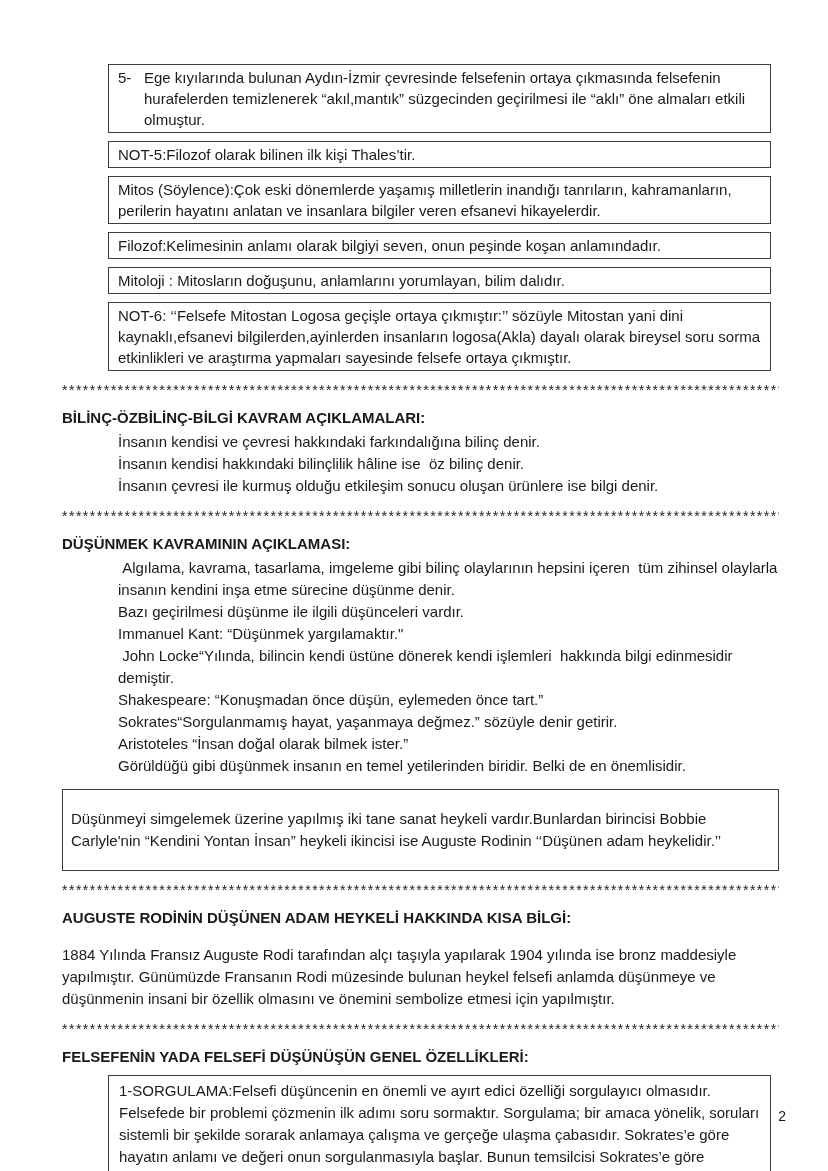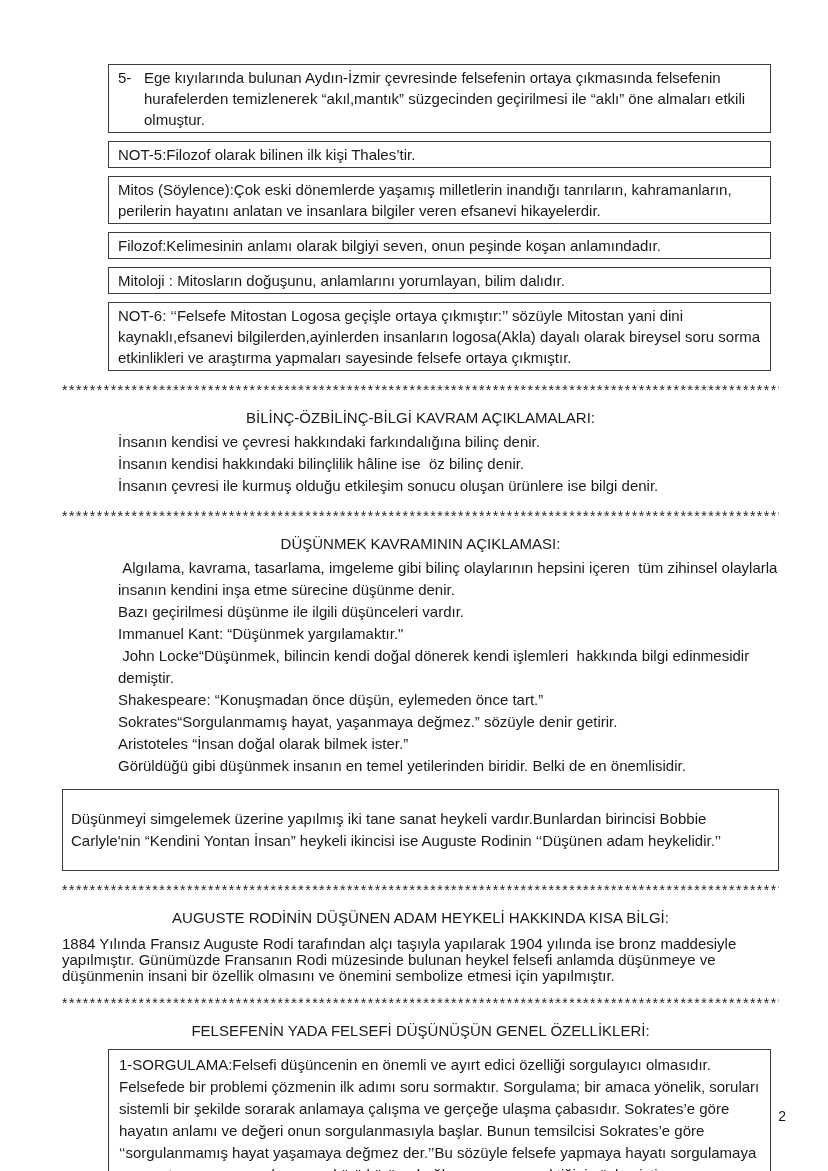--- a/index.html
+++ b/index.html
@@ -29,28 +29,28 @@
   .item-text { flex:1; }
 
   .sep {
     white-space:nowrap; overflow:hidden;
     font-size:14px; letter-spacing:1.5px;
     margin:11px 0 3px 0;
     width:717px;
   }
 
   .heading {
-    text-align:center; font-weight:normal;
+    font-weight:bold;
     margin:9px 0 3px 0;
     line-height:21px;
   }
 
   .indent { padding-left:56px; }
   .line { line-height:22px; white-space:pre-wrap; }
-  .para { line-height:16px; white-space:pre-wrap; margin-top:8px; }
+  .para { line-height:22px; white-space:pre-wrap; margin-top:16px; }
 
   .wide-box {
     border:1.2px solid #3c3c3c;
     padding:18px 8px;
     margin:12px 0 2px 0;
     line-height:22px;
     width:699px;
   }
 
   .cut-box {
@@ -114,21 +114,21 @@
       <div class="line">İnsanın çevresi ile kurmuş olduğu etkileşim sonucu oluşan ürünlere ise bilgi denir.</div>
     </div>
 
     <div class="sep">**************************************************************************************************************</div>
 
     <div class="heading">DÜŞÜNMEK KAVRAMININ AÇIKLAMASI:</div>
     <div class="indent">
       <div class="line"> Algılama, kavrama, tasarlama, imgeleme gibi bilinç olaylarının hepsini içeren  tüm zihinsel olaylarla insanın kendini inşa etme sürecine düşünme denir.</div>
       <div class="line bold">Bazı geçirilmesi düşünme ile ilgili düşünceleri vardır.</div>
       <div class="line">Immanuel Kant: “Düşünmek yargılamaktır."</div>
-      <div class="line"> John Locke“Düşünmek, bilincin kendi doğal dönerek kendi işlemleri  hakkında bilgi edinmesidir demiştir.</div>
+      <div class="line"> John Locke“Yılında, bilincin kendi üstüne dönerek kendi işlemleri  hakkında bilgi edinmesidir demiştir.</div>
       <div class="line">Shakespeare: “Konuşmadan önce düşün, eylemeden önce tart.”</div>
       <div class="line">Sokrates“Sorgulanmamış hayat, yaşanmaya değmez.” sözüyle denir getirir.</div>
       <div class="line">Aristoteles “İnsan doğal olarak bilmek ister.”</div>
       <div class="line">Görüldüğü gibi düşünmek insanın en temel yetilerinden biridir. Belki de en önemlisidir.</div>
     </div>
 
     <div class="wide-box">
       <span>Düşünmeyi simgelemek üzerine yapılmış iki tane sanat  heykeli  vardır.Bunlardan birincisi Bobbie Carlyle'nin “Kendini Yontan İnsan” heykeli ikincisi ise Auguste Rodinin ‘‘Düşünen adam heykelidir.’’</span>
     </div>
 

